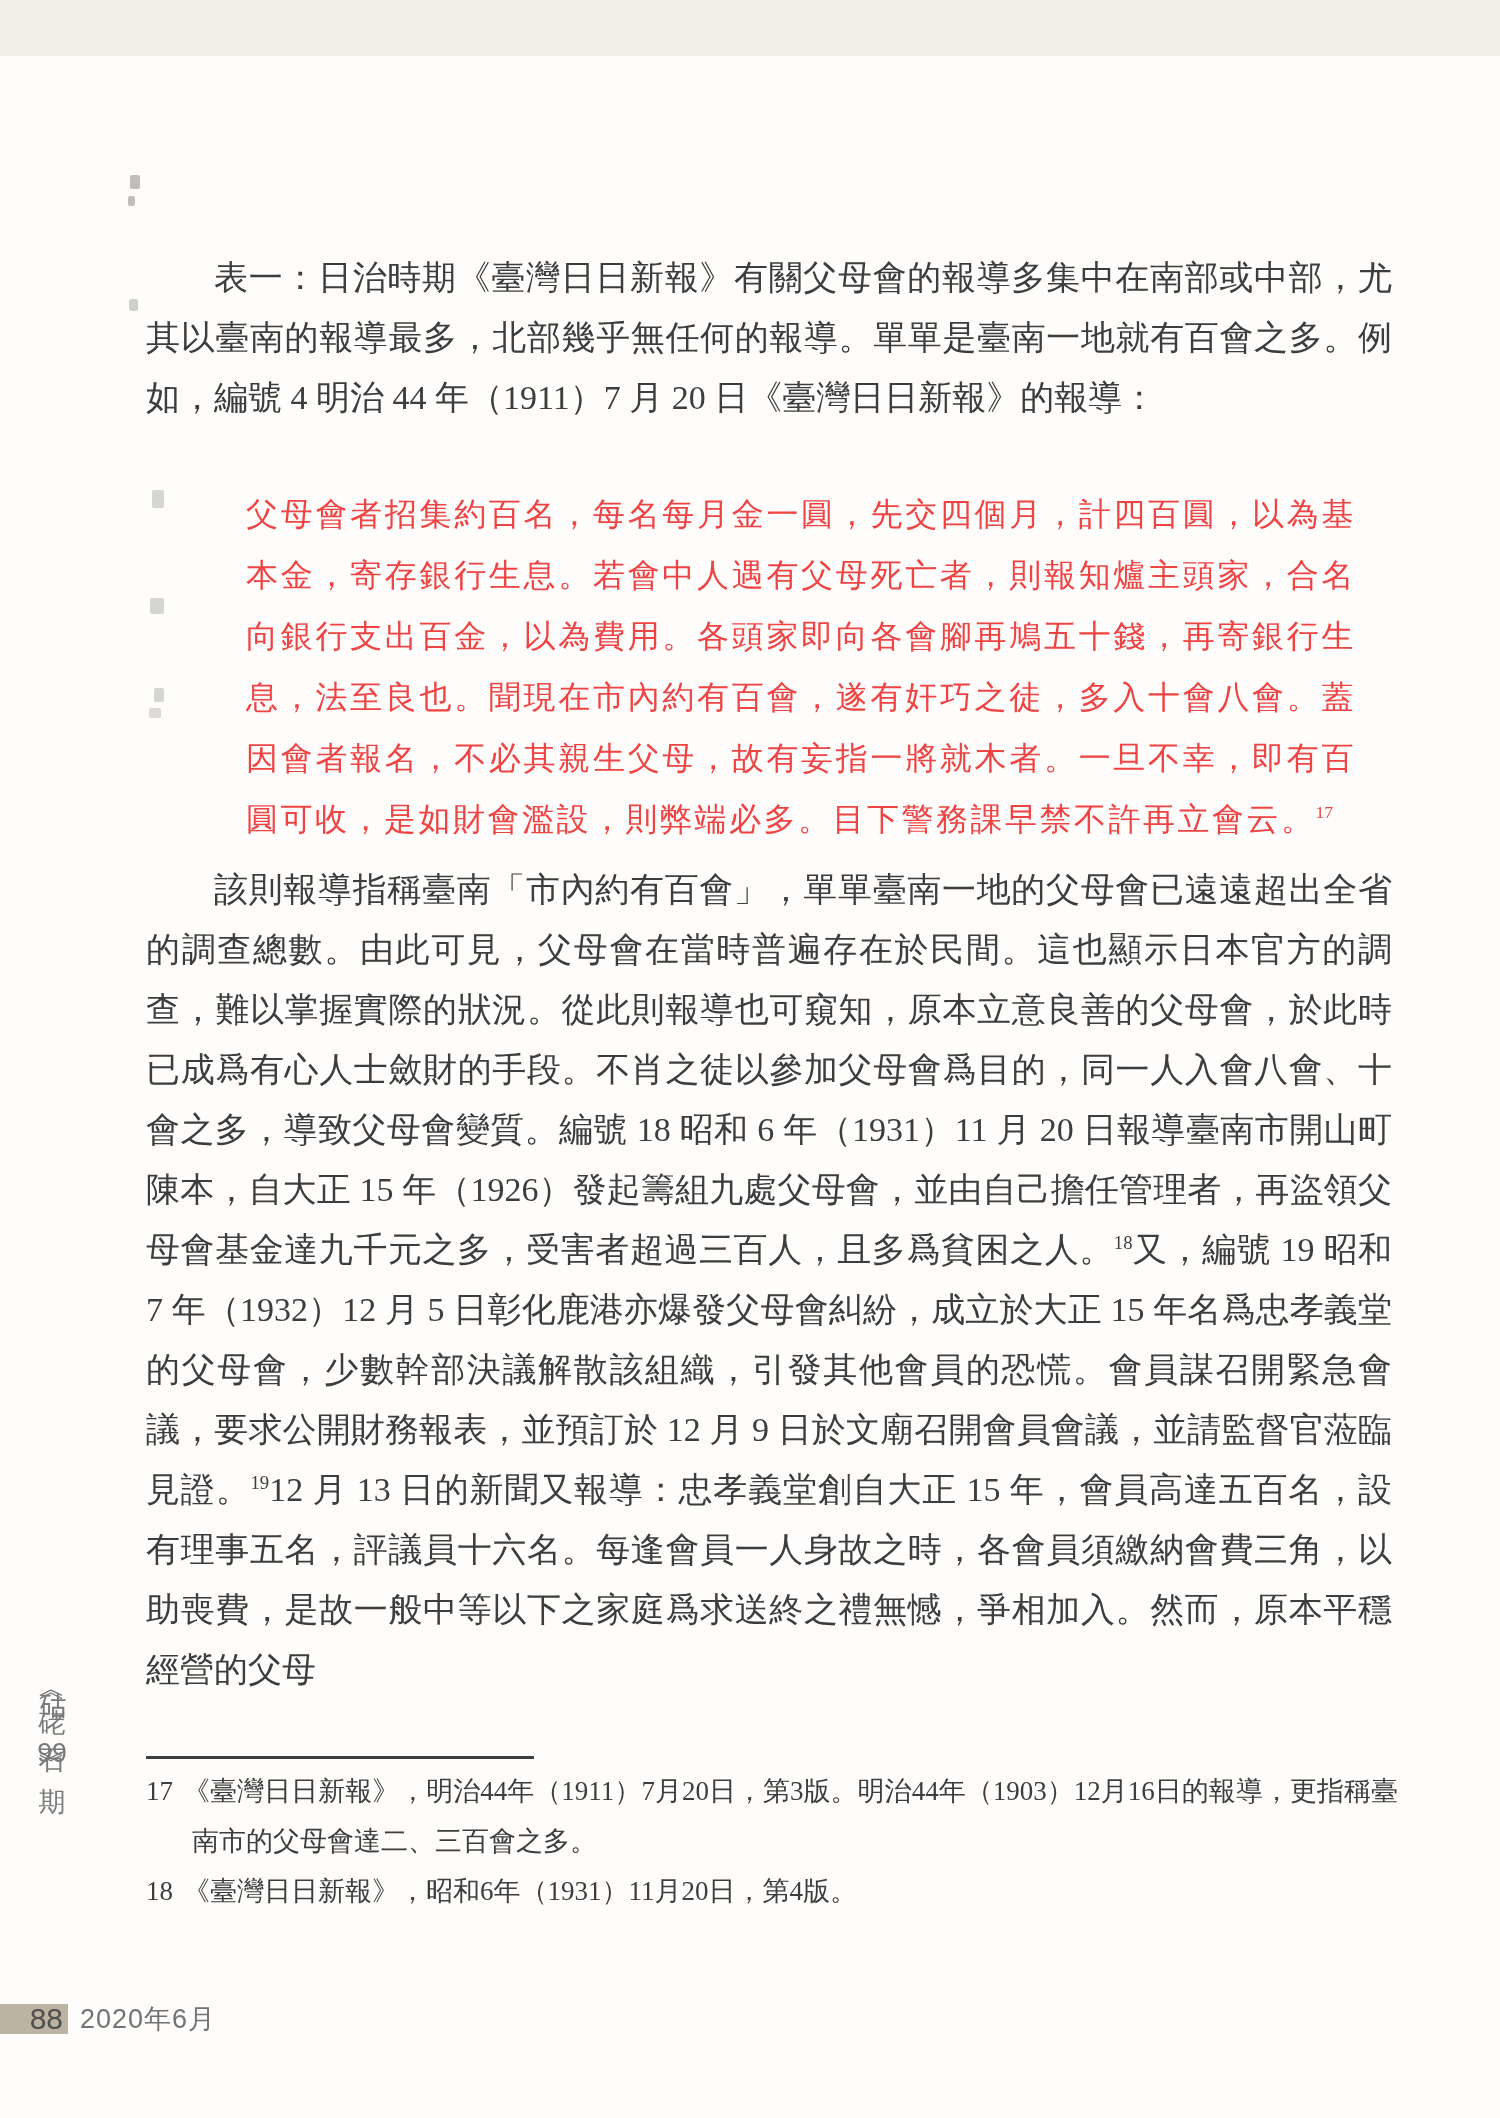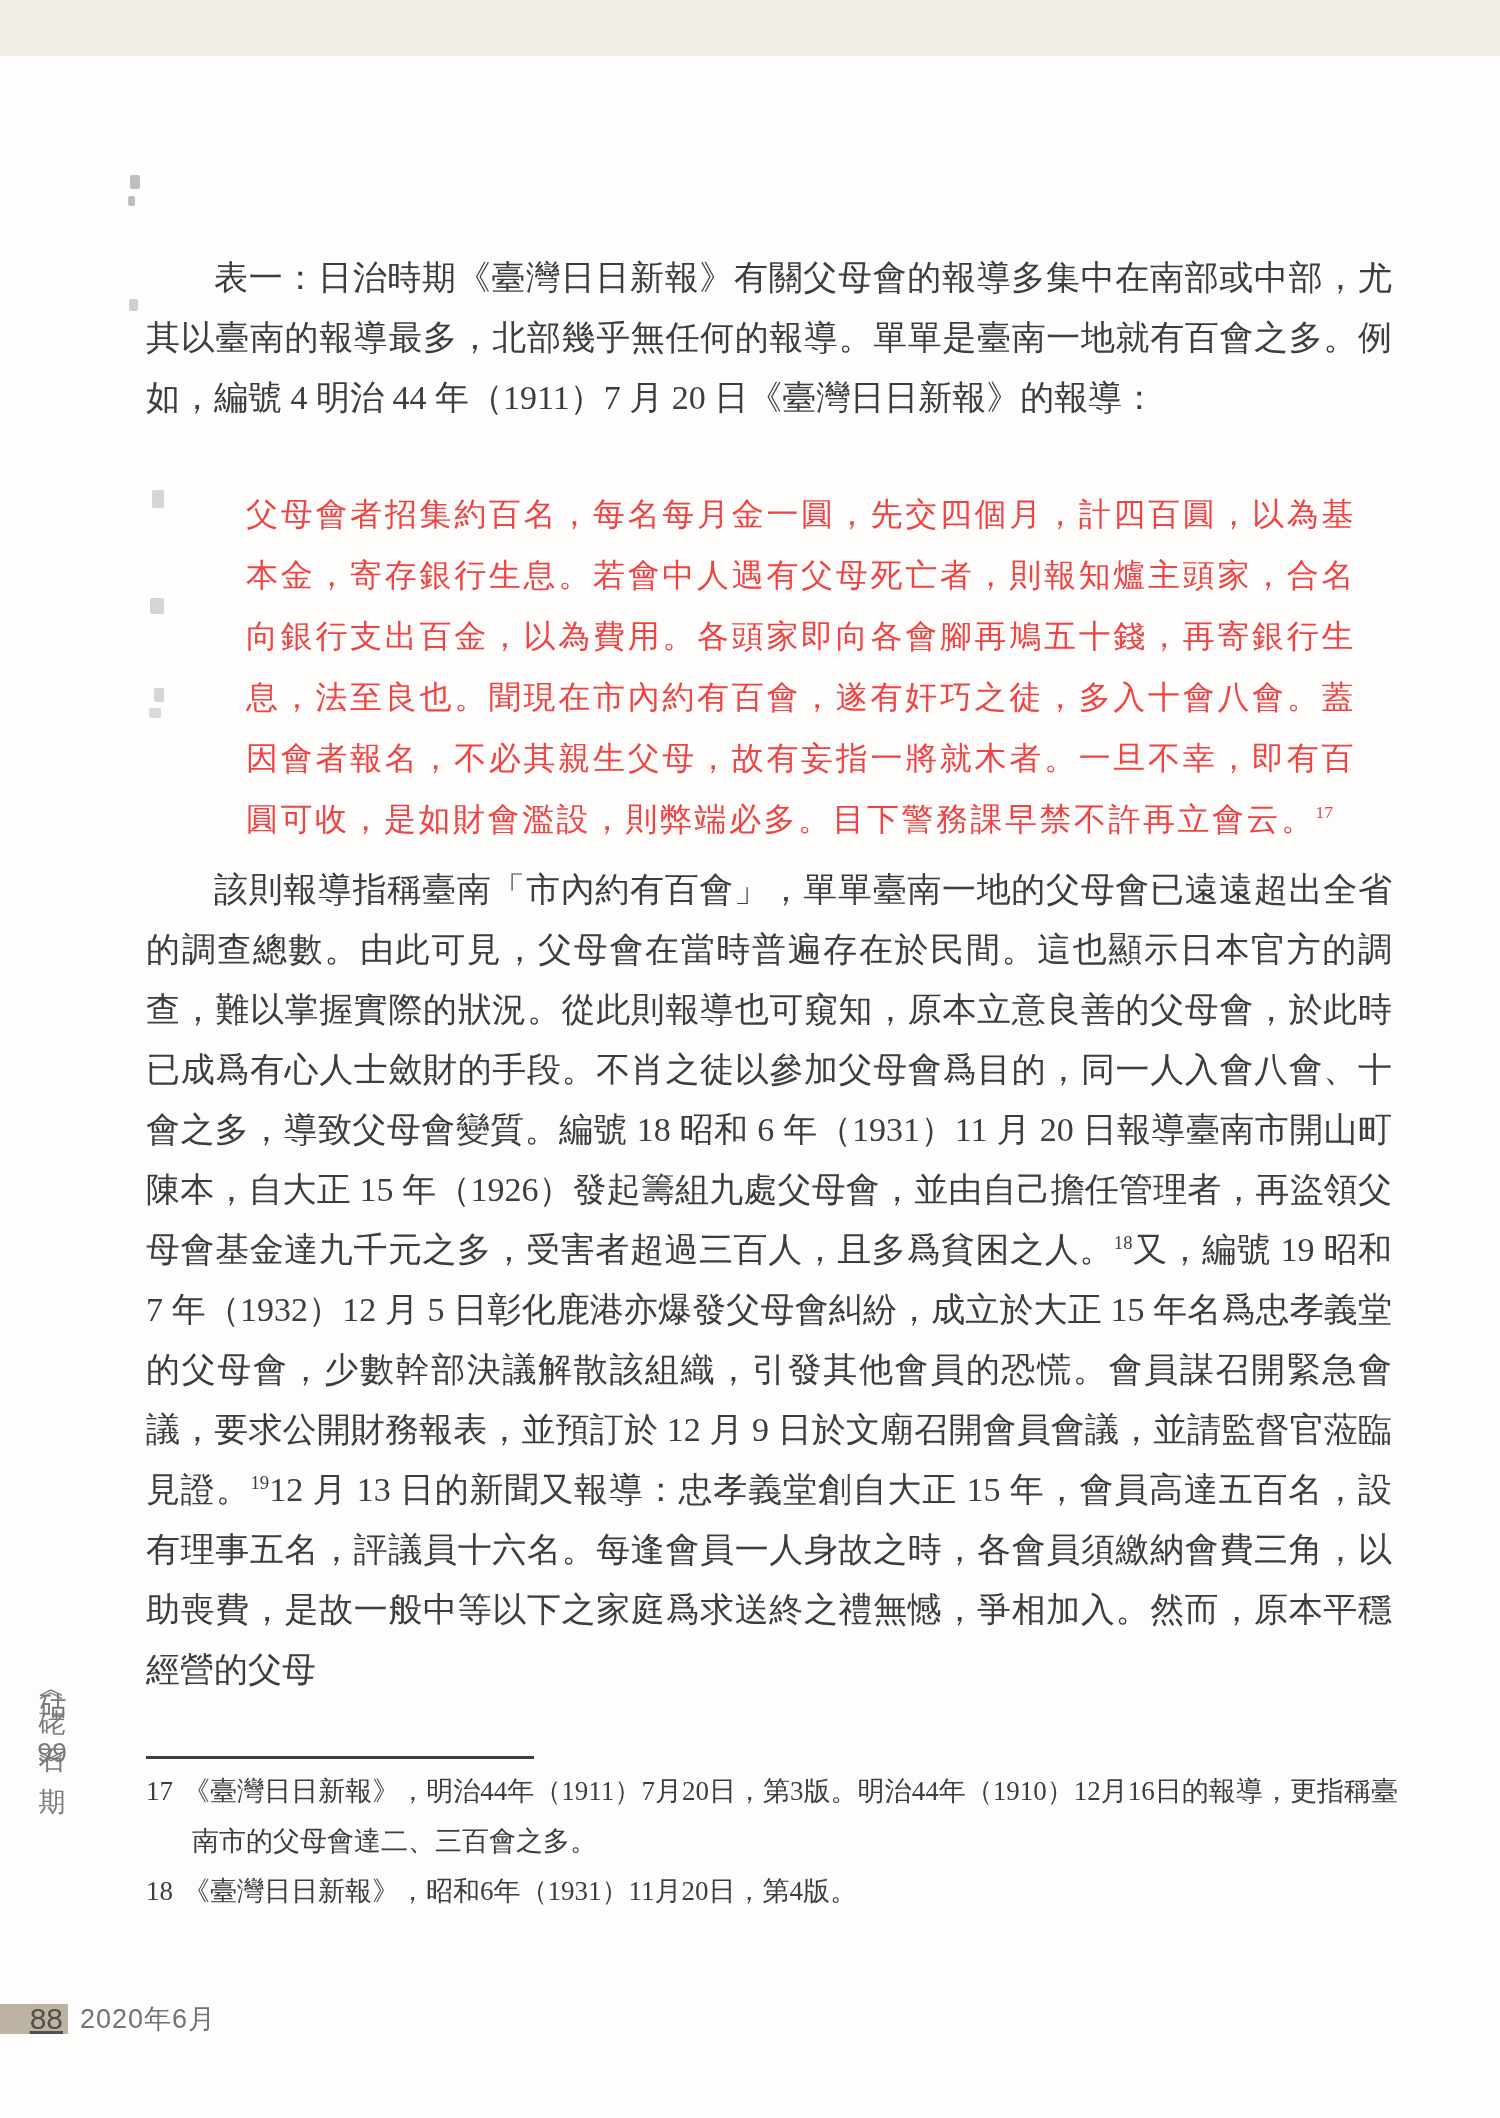--- a/index.html
+++ b/index.html
@@ -86,21 +86,20 @@
     width: 68px; height: 30px;
     background: #bcb3a2;
     display: flex;
     align-items: center;
     justify-content: flex-end;
     padding-right: 5px;
     box-sizing: border-box;
     font-size: 30px;
     color: #50504e;
     font-family: "Liberation Sans", "DejaVu Sans", sans-serif;
-    text-decoration: underline;
   }
   .issue-date {
     position: absolute;
     left: 80px; top: 2004px;
     height: 30px;
     display: flex;
     align-items: center;
     font-size: 27px;
     letter-spacing: 1px;
     color: #737373;
@@ -131,21 +130,21 @@
   <div class="content">
     <p class="para">表一：日治時期《臺灣日日新報》有關父母會的報導多集中在南部或中部，尤其以臺南的報導最多，北部幾乎無任何的報導。單單是臺南一地就有百會之多。例如，編號 4 明治 44 年（1911）7 月 20 日《臺灣日日新報》的報導：</p>
     <div class="quote">父母會者招集約百名，每名每月金一圓，先交四個月，計四百圓，以為基本金，寄存銀行生息。若會中人遇有父母死亡者，則報知爐主頭家，合名向銀行支出百金，以為費用。各頭家即向各會腳再鳩五十錢，再寄銀行生息，法至良也。聞現在市內約有百會，遂有奸巧之徒，多入十會八會。蓋因會者報名，不必其親生父母，故有妄指一將就木者。一旦不幸，即有百圓可收，是如財會濫設，則弊端必多。目下警務課早禁不許再立會云。<sup>17</sup></div>
     <p class="para para2">該則報導指稱臺南「市內約有百會」，單單臺南一地的父母會已遠遠超出全省的調查總數。由此可見，父母會在當時普遍存在於民間。這也顯示日本官方的調查，難以掌握實際的狀況。從此則報導也可窺知，原本立意良善的父母會，於此時已成爲有心人士斂財的手段。不肖之徒以參加父母會爲目的，同一人入會八會、十會之多，導致父母會變質。編號 18 昭和 6 年（1931）11 月 20 日報導臺南市開山町陳本，自大正 15 年（1926）發起籌組九處父母會，並由自己擔任管理者，再盜領父母會基金達九千元之多，受害者超過三百人，且多爲貧困之人。<sup>18</sup>又，編號 19 昭和 7 年（1932）12 月 5 日彰化鹿港亦爆發父母會糾紛，成立於大正 15 年名爲忠孝義堂的父母會，少數幹部決議解散該組織，引發其他會員的恐慌。會員謀召開緊急會議，要求公開財務報表，並預訂於 12 月 9 日於文廟召開會員會議，並請監督官蒞臨見證。<sup>19</sup>12 月 13 日的新聞又報導：忠孝義堂創自大正 15 年，會員高達五百名，設有理事五名，評議員十六名。每逢會員一人身故之時，各會員須繳納會費三角，以助喪費，是故一般中等以下之家庭爲求送終之禮無憾，爭相加入。然而，原本平穩經營的父母</p>
   </div>
 
   <div class="fn-rule"></div>
 
   <div class="footnotes">
     <p class="fn">
-      <span class="fn-num">17</span><span>《臺灣日日新報》，明治44年（1911）7月20日，第3版。明治44年（1910）12月16日的報導，更指稱臺南市的父母會達二、三百會之多。</span>
+      <span class="fn-num">17</span><span>《臺灣日日新報》，明治44年（1911）7月20日，第3版。明治44年（1903）12月16日的報導，更指稱臺南市的父母會達二、三百會之多。</span>
     </p>
     <p class="fn">
       <span class="fn-num">18</span><span>《臺灣日日新報》，昭和6年（1931）11月20日，第4版。</span>
     </p>
   </div>
 
   <div class="sidebar">
     <span>《硓𥑮石》</span><span class="digits">99</span><span>期</span>
   </div>
 

